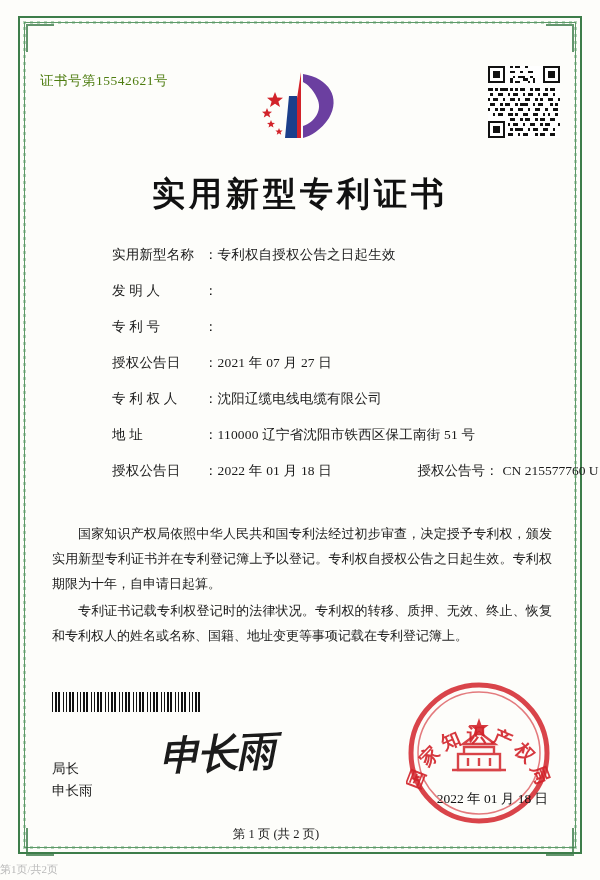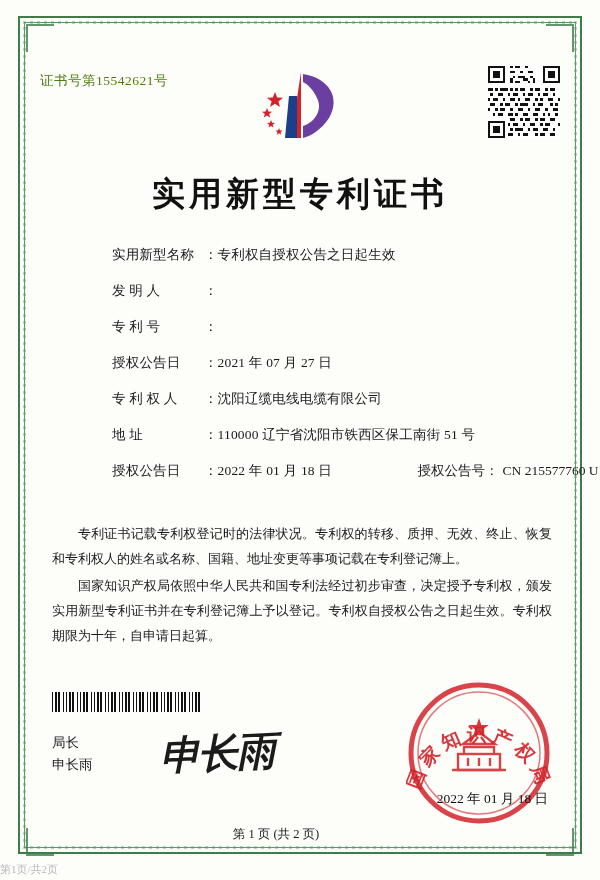--- a/index.html
+++ b/index.html
@@ -152,21 +152,21 @@
     position: absolute;
     left: 52px; top: 692px;
     width: 150px; height: 20px;
     background: repeating-linear-gradient(90deg,
       #111 0 1px, transparent 1px 3px, #111 3px 5px, transparent 5px 6px,
       #111 6px 8px, transparent 8px 11px, #111 11px 12px, transparent 12px 14px);
   }
 
   .signature-block {
     position: absolute;
-    left: 52px; top: 732px;
+    left: 52px; top: 758px;
     font-size: 13.5px;
     line-height: 1.6;
   }
 
   .handwriting {
     position: absolute;
     left: 160px; top: 726px;
     font-size: 40px;
     font-family: "DejaVu Serif", serif;
     font-style: italic;
@@ -396,22 +396,22 @@
       <span class="label">授权公告日</span>
       <span class="colon">：</span>
       <span class="value">2022 年 01 月 18 日</span>
       <span class="label2">授权公告号：</span>
       <span class="value2">CN 215577760 U</span>
     </div>
 
   </div>
 
   <div class="paragraphs">
+    <p>国家知识产权局依照中华人民共和国专利法经过初步审查，决定授予专利权，颁发实用新型专利证书并在专利登记簿上予以登记。专利权自授权公告之日起生效。专利权期限为十年，自申请日起算。</p>
     <p>专利证书记载专利权登记时的法律状况。专利权的转移、质押、无效、终止、恢复和专利权人的姓名或名称、国籍、地址变更等事项记载在专利登记簿上。</p>
-    <p>国家知识产权局依照中华人民共和国专利法经过初步审查，决定授予专利权，颁发实用新型专利证书并在专利登记簿上予以登记。专利权自授权公告之日起生效。专利权期限为十年，自申请日起算。</p>
   </div>
 
   <div class="barcode"></div>
 
   <div class="signature-block">
     <div>局长</div>
     <div>申长雨</div>
   </div>
 
   <div class="handwriting">申长雨</div>

